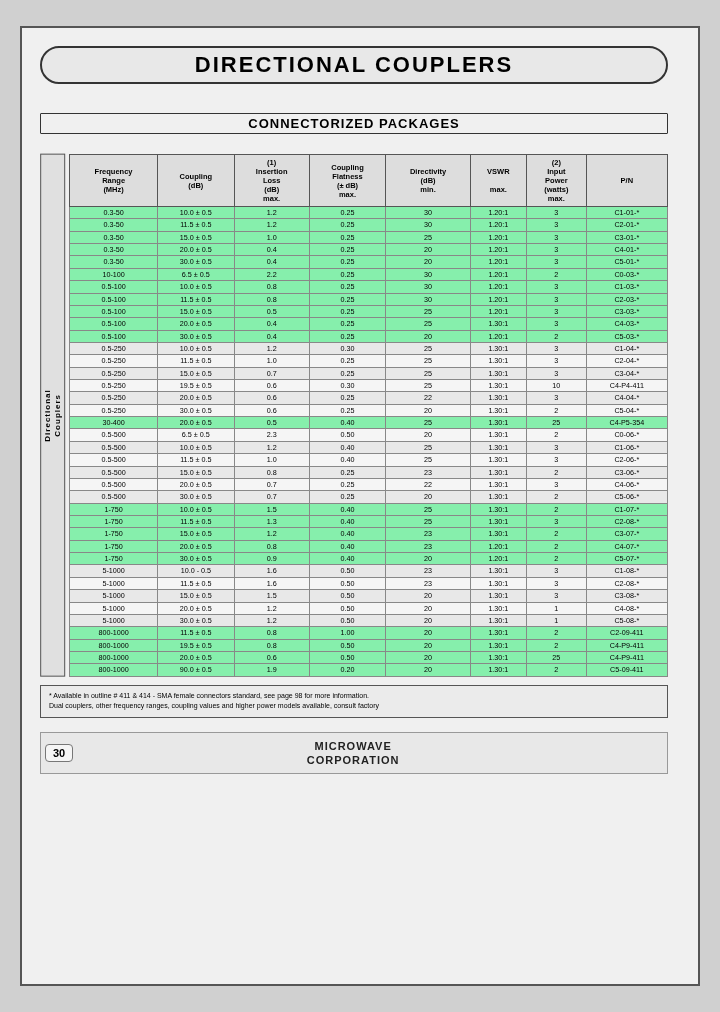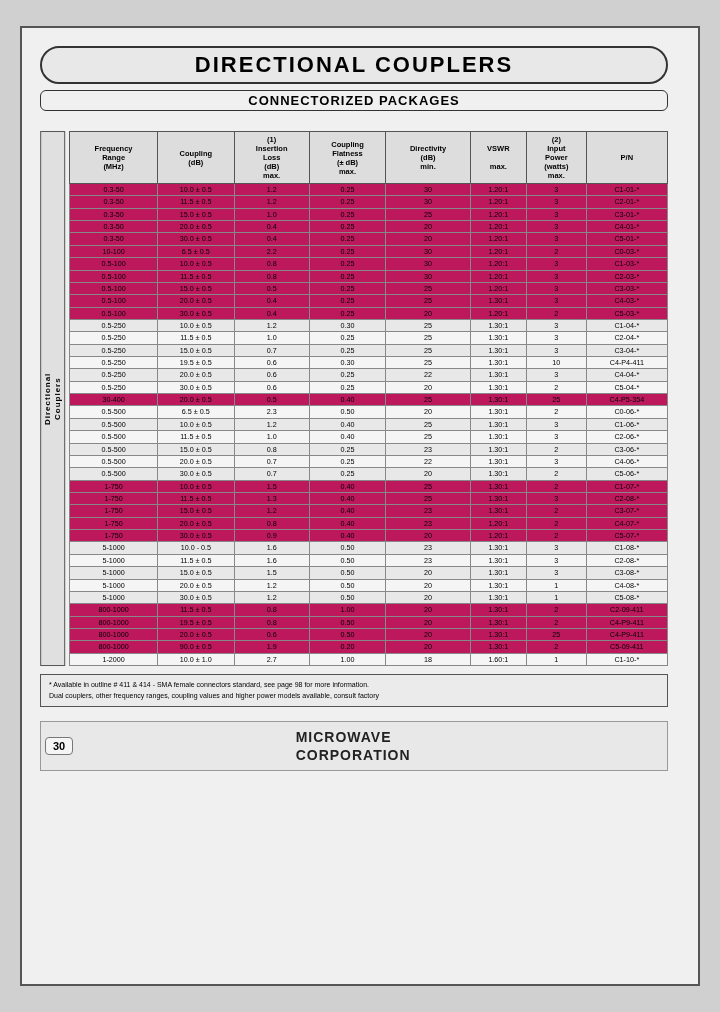--- a/index.html
+++ b/index.html
@@ -30,25 +30,26 @@
       padding: 4px 10px;
       margin-bottom: 6px;
       background: #e8e8e8;
     }
     .sub-title {
       text-align: center;
       font-size: 13px;
       font-weight: 700;
       letter-spacing: 1px;
       border: 1.5px solid #333;
-      border-radius: 6px;
+      border-radius: 1px;
       padding: 2px 8px;
       margin-bottom: 10px;
       display: inline-block;
       width: 100%;
+      margin-top: 23px;
     }
     .sub-title-wrap {
       text-align: center;
       margin-bottom: 10px;
     }
 
     .table-section {
       display: flex;
       flex-direction: row;
     }
@@ -92,21 +93,21 @@
       text-align: center;
       vertical-align: middle;
       padding: 1px 2px;
       font-size: 7.2px;
       line-height: 1.3;
     }
     tbody tr:nth-child(odd) { background: #f5f5f5; }
     tbody tr:nth-child(even) { background: #e8e8e8; }
 
     
-    tbody tr.shaded { background: #be185d; }
+    tbody tr.shaded { background: #86efac; }
 
     .footnote-box {
       border: 1px solid #555;
       margin-top: 8px;
       padding: 5px 8px;
       font-size: 7px;
       background: #ebebeb;
       line-height: 1.5;
     }
     .footer-section {
@@ -126,24 +127,24 @@
       padding: 2px 7px;
       background: #f5f5f5;
     }
     .logo-text {
       font-size: 26px;
       font-weight: 900;
       letter-spacing: 2px;
       color: #111;
     }
     .logo-sub {
-      font-size: 14px;
+      font-size: 11px;
       font-weight: 700;
       letter-spacing: 1px;
-      text-align: left;
+      text-align: center;
       line-height: 1.3;
       color: #222;
     }
     .logo-wrap {
       display: flex;
       align-items: center;
       gap: 4px;
     }
     .logo-right {
       display: flex;
@@ -557,30 +558,20 @@
           <tr class="shaded">
             <td>800-1000</td>
             <td>90.0 ± 0.5</td>
             <td>1.9</td>
             <td>0.20</td>
             <td>20</td>
             <td>1.30:1</td>
             <td>2</td>
             <td>C5-09-411</td>
           </tr>
-          <tr>
-            <td>1-2000</td>
-            <td>10.0 ± 1.0</td>
-            <td>2.7</td>
-            <td>1.00</td>
-            <td>18</td>
-            <td>1.60:1</td>
-            <td>1</td>
-            <td>C1-10-*</td>
-          </tr>
         </tbody>
     </table>
   </div>
 
   <div class="footnote-box">
     <div>* Available in outline # 411 &amp; 414 - SMA female connectors standard, see page 98 for more information.</div>
     <div>Dual couplers, other frequency ranges, coupling values and higher power models available, consult factory</div>
   </div>
 
   <div class="footer-section">

